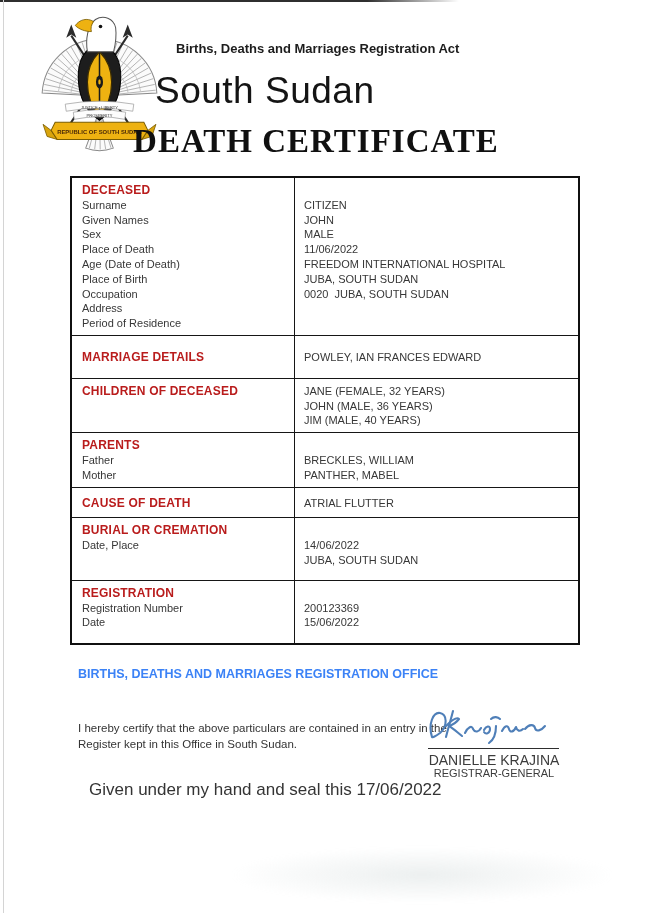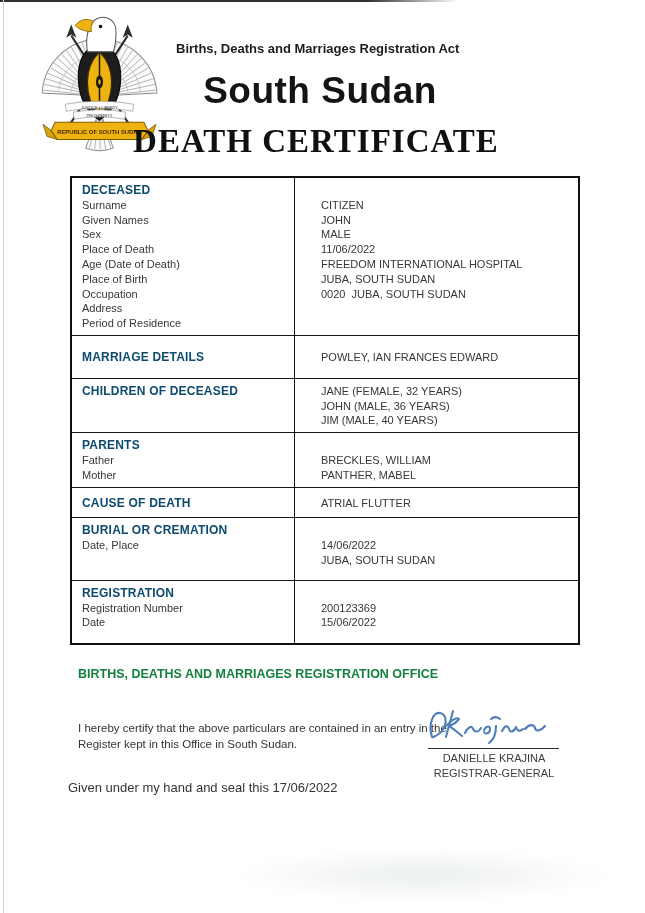--- a/index.html
+++ b/index.html
@@ -10,46 +10,46 @@
   
   .artifact-top { position:absolute; left:0; top:0; width:540px; height:2px;
     background:linear-gradient(to right,#2f2f2f 0%,#2f2f2f 68%,rgba(47,47,47,0) 85%); }
   .artifact-left { position:absolute; left:3px; top:0; width:1px; height:913px; background:#d4d4d4; }
   .watermark { position:absolute; left:233px; top:848px; width:378px; height:54px;
     background:radial-gradient(ellipse at center, rgba(193,204,204,0.30), rgba(193,204,204,0) 72%); filter:blur(2px); }
 
   
   .emblem { position:absolute; left:37px; top:11px; width:125px; height:145px; }
   .act-title { position:absolute; left:176px; top:41px; font-size:13px; font-weight:bold; color:#1d1d1d; }
-  .country-title { position:absolute; left:155px; top:70px; width:330px; text-align:center;
-    font-size:37px; font-weight:bold; color:#141414; letter-spacing:0.5px; }
+  .country-title { position:absolute; left:155px; top:70px; width:330px; text-align:left;
+    font-size:37px; font-weight:normal; color:#141414; letter-spacing:0.5px; }
   .doc-title { position:absolute; left:131px; top:123px; width:370px; text-align:center;
     font-family:"Liberation Serif", serif; font-size:33px; font-weight:bold; color:#101010; letter-spacing:1px; }
 
   
   .cert-table { position:absolute; left:70px; top:176px; width:506px; border:2px solid #101010; }
   .sec { display:grid; grid-template-columns:222px 1fr; }
   .sec + .sec { border-top:1.5px solid #161616; }
   .cell { padding:5px 8px 4px 10px; }
-  .cell.right { border-left:1.5px solid #161616; padding-left:26px; }
+  .cell.right { border-left:1.5px solid #161616; padding-left:9px; }
   .line { height:14.8px; line-height:14.8px; font-size:11px; color:#373737; white-space:pre-wrap; overflow:visible; }
-  .line.hdr { font-size:12px; font-weight:bold; color:#0c4a6e; letter-spacing:0.2px; }
+  .line.hdr { font-size:12px; font-weight:bold; color:#b91c1c; letter-spacing:0.2px; }
   .sec-marriage .cell { padding-top:14px; padding-bottom:13px; }
   .sec-cause .cell { padding-top:8px; padding-bottom:7px; }
   .sec-burial .cell { padding-bottom:12px; }
   .sec-registration .cell { padding-bottom:13px; }
 
   
-  .office-heading { position:absolute; left:78px; top:667px; font-size:12.5px; font-weight:bold; color:#15803d; }
+  .office-heading { position:absolute; left:78px; top:667px; font-size:12.5px; font-weight:bold; color:#3b82f6; }
   .certify-text { position:absolute; left:78px; top:721px; width:380px; font-size:11.5px; line-height:15.5px; color:#343434; }
   .signature-svg { position:absolute; left:424px; top:704px; }
   .sig-line { position:absolute; left:428px; top:748px; width:131px; height:0; border-top:1.5px solid #2e2e2e; }
-  .sig-name { position:absolute; left:419px; top:752px; width:150px; text-align:center; font-size:11px; color:#3c3c3c; }
+  .sig-name { position:absolute; left:419px; top:752px; width:150px; text-align:center; font-size:14px; color:#3c3c3c; }
   .sig-title { position:absolute; left:419px; top:767px; width:150px; text-align:center; font-size:11px; color:#3c3c3c; }
-  .given-text { position:absolute; left:68px; top:780px; font-size:13px; color:#343434; }
+  .given-text { position:absolute; left:89px; top:780px; font-size:17px; color:#343434; }
 </style>
 </head>
 <body>
 
 <div class="page">
 
   <div class="artifact-top"></div>
   <div class="artifact-left"></div>
 
   <div class="emblem">

